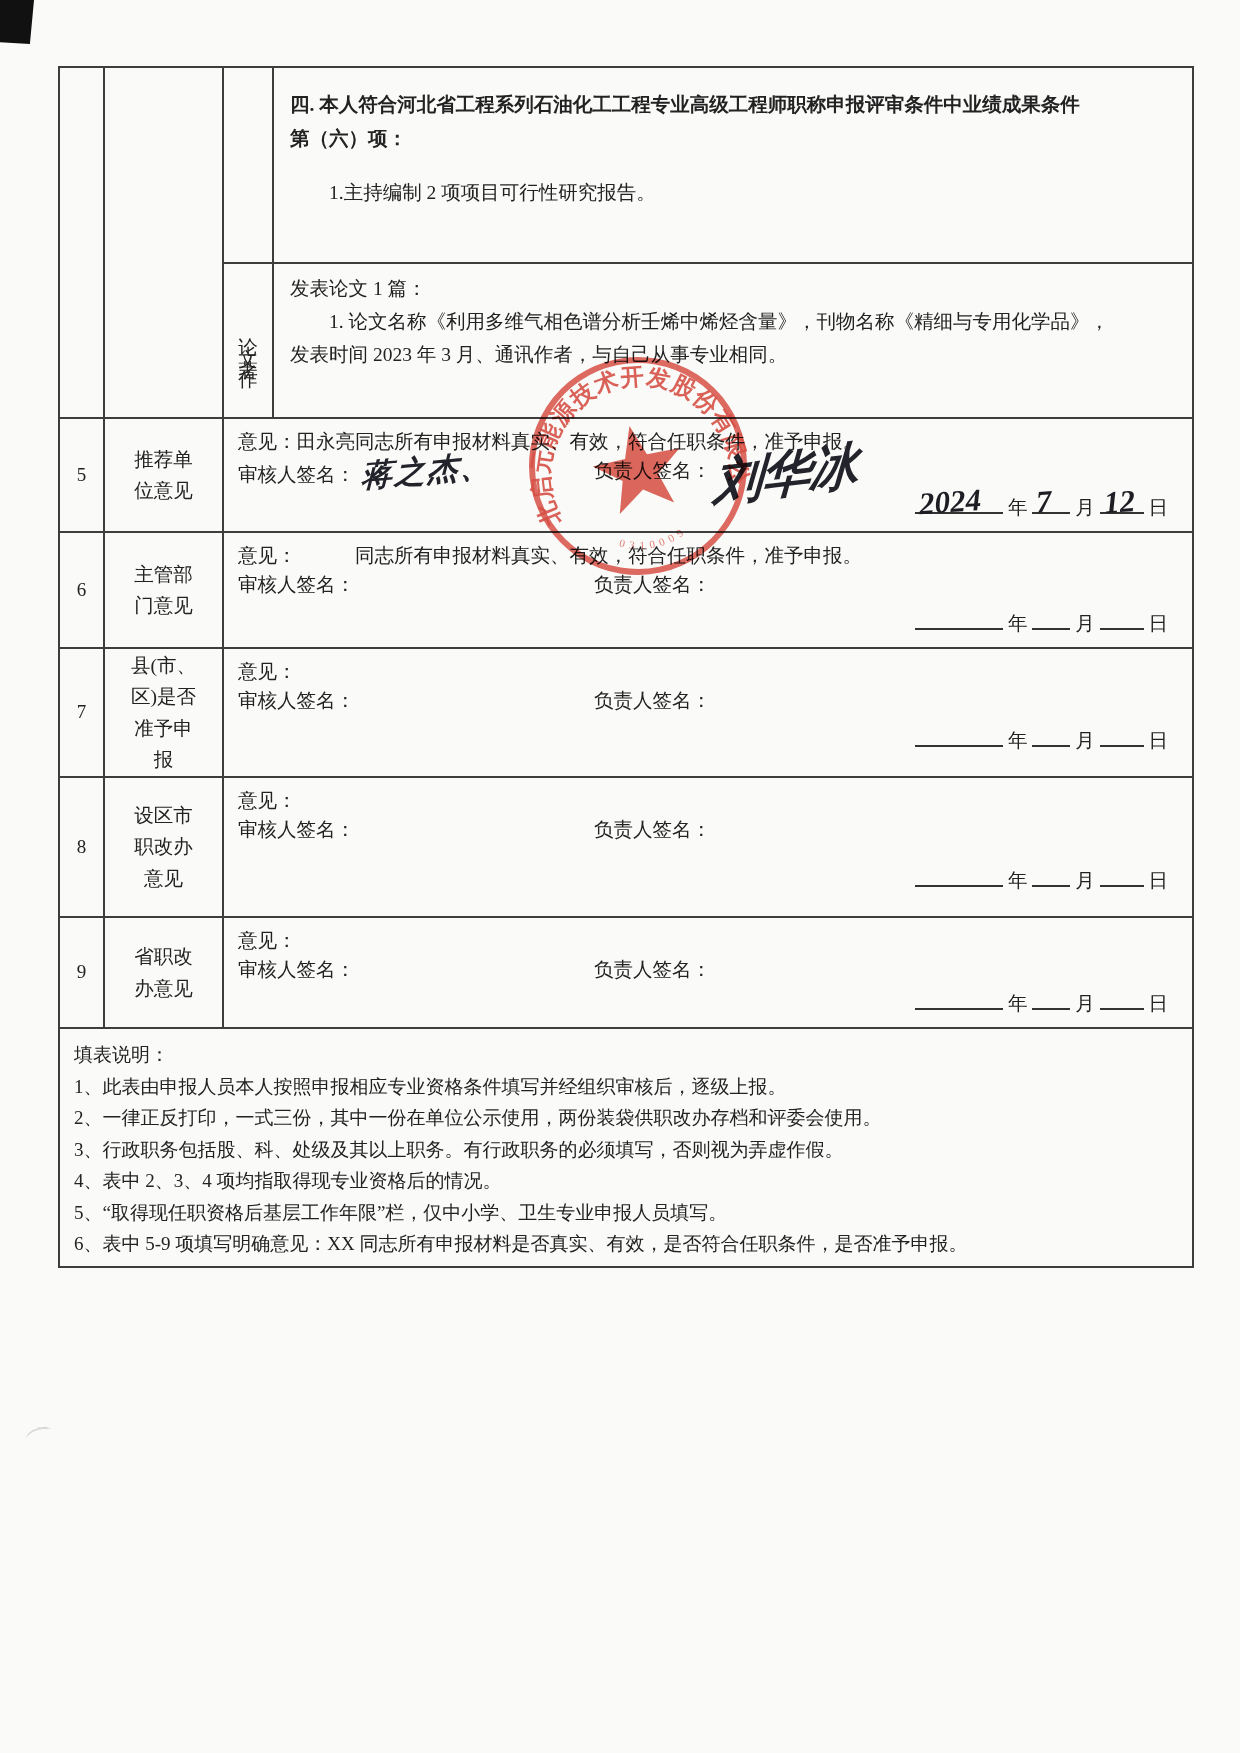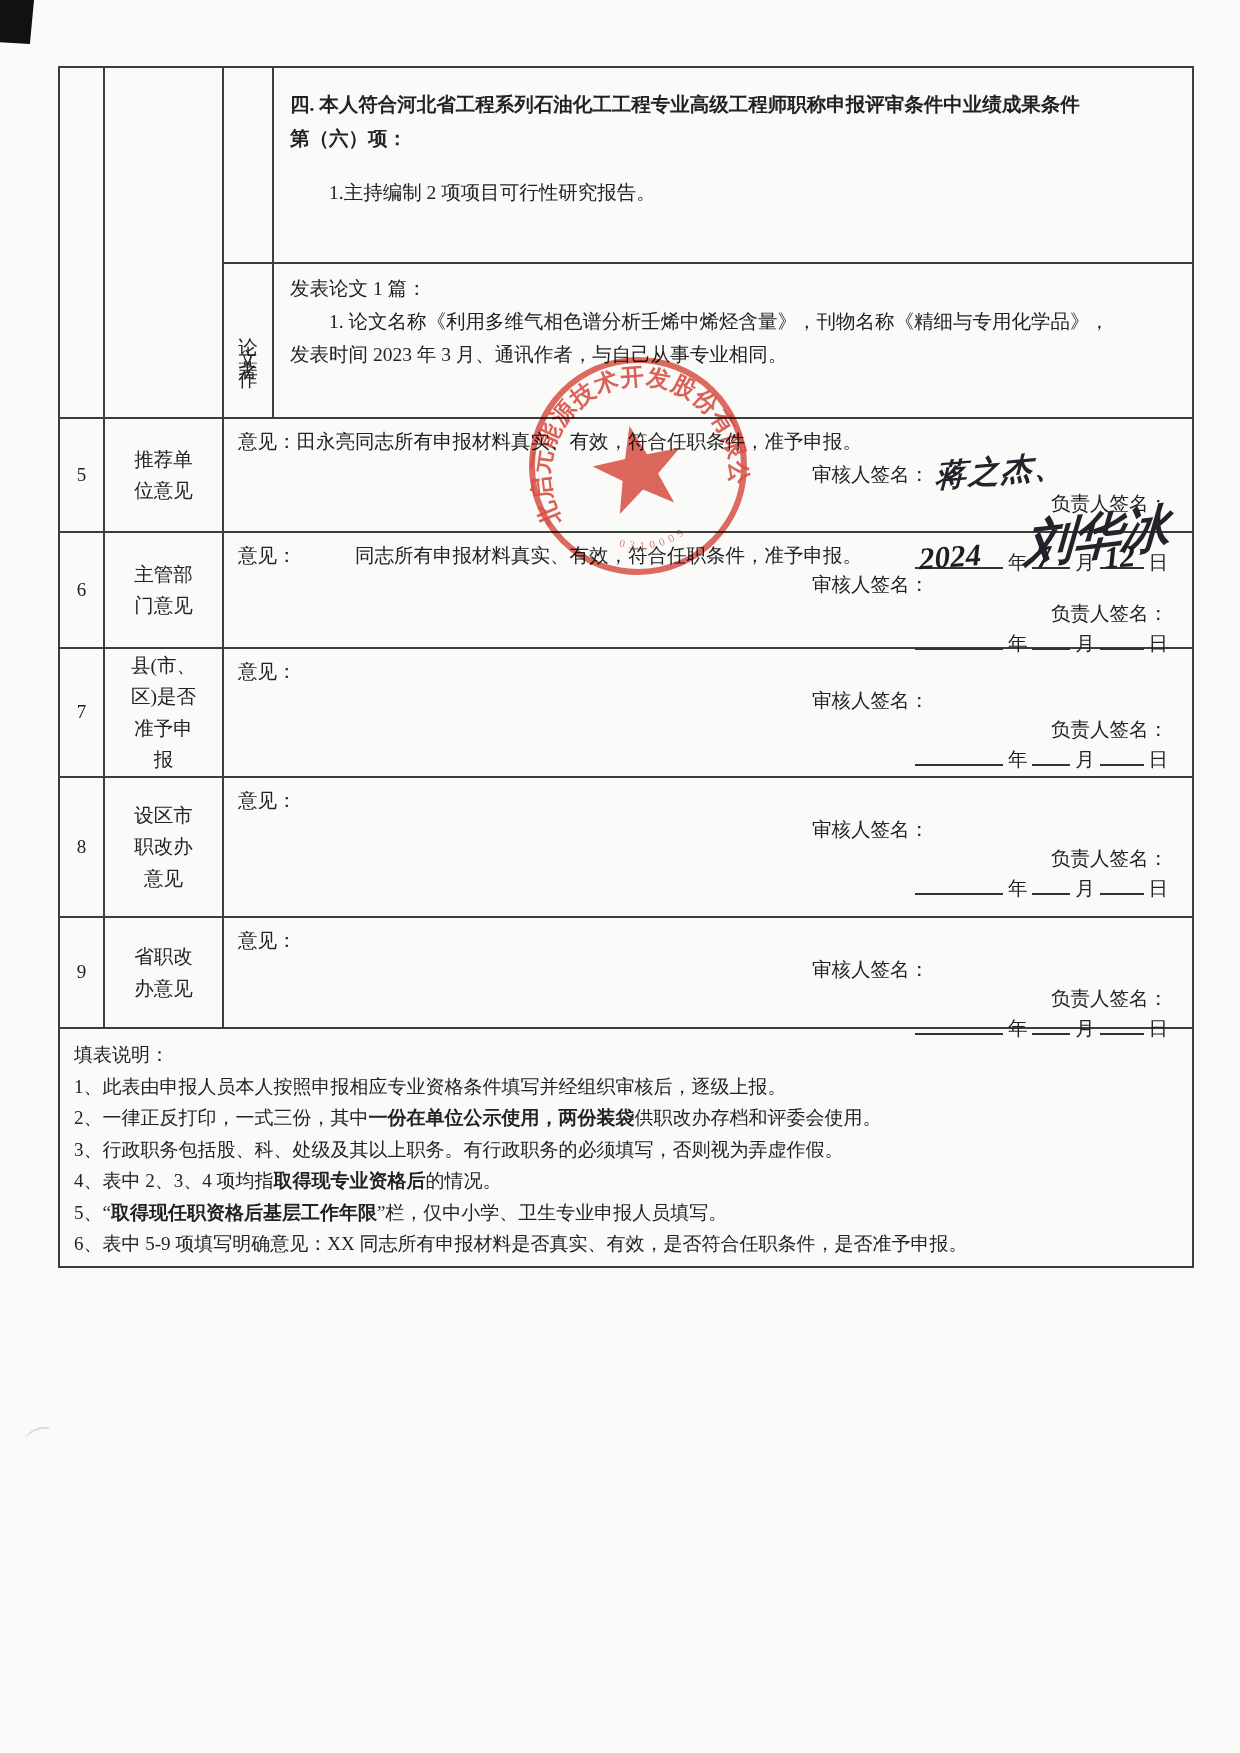--- a/index.html
+++ b/index.html
@@ -49,38 +49,38 @@
   .papers-det{white-space:pre-line;line-height:33px;}
 
   
   .r5{height:112px;}
   .r6{height:114px;}
   .r7{height:127px;}
   .r8{height:138px;}
   .r9{height:109px;}
   .op-content{display:flex;flex-direction:column;padding:8px 24px 6px 14px;height:100%;box-sizing:border-box;}
   .op-line{line-height:29px;}
-  .sig-line{line-height:29px;display:flex;align-items:flex-end;flex-direction:column;}
+  .sig-line{line-height:29px;display:flex;align-items:flex-start;}
   .sig-left{min-width:356px;display:inline-flex;align-items:baseline;}
   .date-line{margin-top:auto;align-self:flex-end;white-space:nowrap;line-height:26px;margin-bottom:4px;}
   .r7 .date-line,.r8 .date-line{margin-bottom:16px;}
   .blank{display:inline-block;border-bottom:2px solid #333;height:1.05em;vertical-align:baseline;position:relative;}
   .w88{width:88px;} .w40{width:38px;} .w46{width:44px;}
 
   
   .sig{color:#23232b;font-weight:bold;font-style:italic;display:inline-block;}
   .sig-reviewer{font-size:31px;transform:rotate(-5deg) skewX(-6deg);margin-left:6px;letter-spacing:2px;}
   .sig-leader{font-size:50px;transform:rotate(-7deg) skewX(-10deg);margin-left:2px;position:relative;top:4px;letter-spacing:-2px;}
   .hand{position:absolute;left:4px;bottom:-3px;font-size:31px;font-weight:bold;font-style:italic;
     color:#1d1d24;transform:rotate(-4deg);white-space:nowrap;}
 
   
   .notes{padding:10px 22px 0 14px;box-sizing:border-box;height:237px;font-size:19px;}
   .note-line{line-height:31.5px;}
-  .b{font-weight:bold;margin-top:32px;}
+  .b{font-weight:normal;margin-top:32px;}
 
   
   .stamp{position:absolute;left:519px;top:347px;width:238px;height:238px;
     transform:rotate(-12deg);mix-blend-mode:multiply;opacity:.88;}
 </style>
 </head>
 <body>
 
 <div class="page">
 

